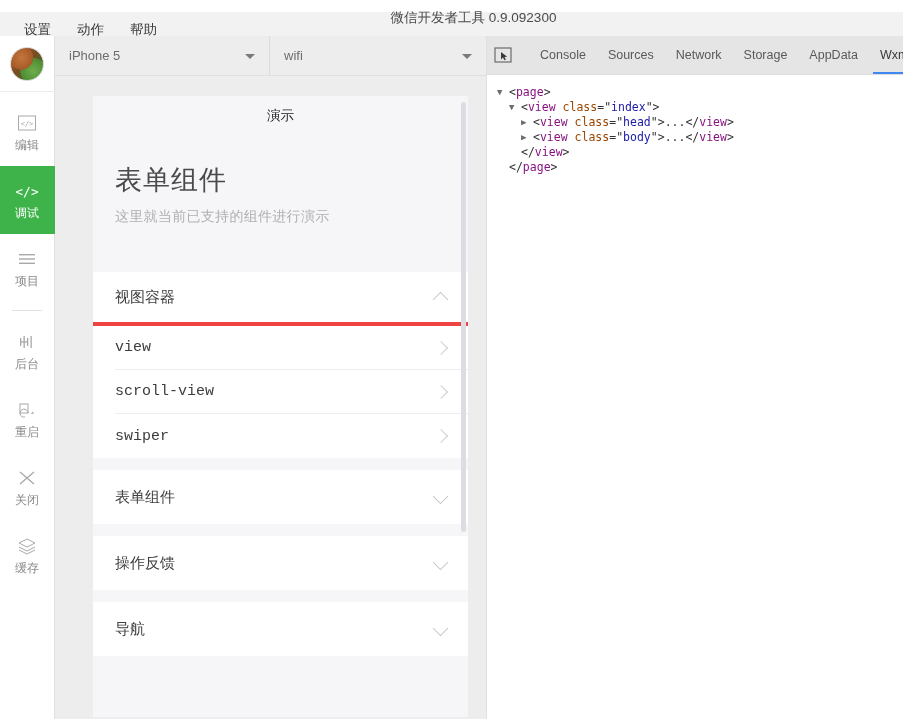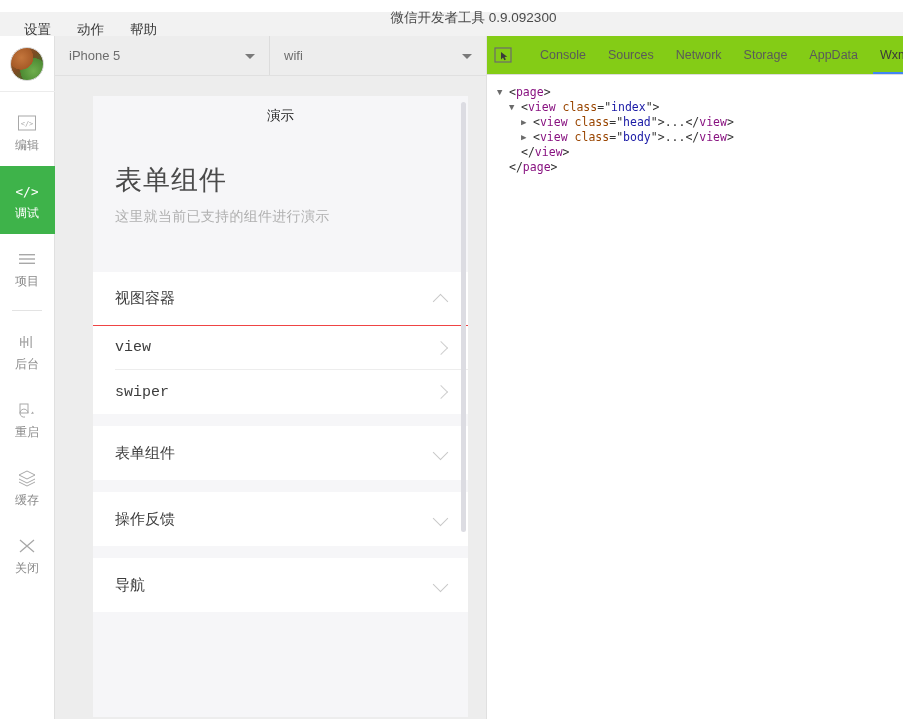--- a/index.html
+++ b/index.html
@@ -118,21 +118,21 @@
   }
 
   .group { margin-top: 12px; background: #ffffff; }
   .group:first-of-type { margin-top: 6px; }
   .group-head {
     position: relative; height: 54px;
     display: flex; align-items: center;
     padding: 0 22px; font-size: 15px; color: #3d3d3d;
     background: #ffffff; cursor: default;
   }
-  .group-head.open { border-bottom: 1px solid #ef4444; }
+  .group-head.open { border-bottom: 4px solid #ef4444; }
   .chev {
     position: absolute; right: 22px; top: 50%;
     width: 11px; height: 11px; margin-top: -6px;
     border-right: 1.5px solid #c8c8c8;
     border-bottom: 1.5px solid #c8c8c8;
     transform: rotate(45deg);
   }
   .chev.up { transform: rotate(-135deg); margin-top: -3px; }
   .chev.right {
     transform: rotate(-45deg);
@@ -160,21 +160,21 @@
   
   .dev-panel {
     position: absolute; left: 486px; top: 36px;
     width: 417px; height: 683px;
     background: #ffffff;
     border-left: 1px solid #e0e0e0;
   }
   .dev-tabs {
     position: relative;
     height: 39px; display: flex; align-items: center;
-    border-bottom: 1px solid #dcdcdc; background: #84cc16;
+    border-bottom: 1px solid #dcdcdc; background: #e5e5e5;
     padding-left: 6px;
   }
   .inspect-btn {
     width: 26px; height: 22px;
     display: flex; align-items: center; justify-content: center;
     margin-right: 6px; cursor: default;
   }
   .tab-div { width: 1px; height: 18px; background: #dcdcdc; margin-right: 10px; }
   .tab {
     position: relative;
@@ -278,35 +278,35 @@
           <path d="M12 13 a4 4 0 1 0 -3 4" fill="none" stroke="#a8a8a8" stroke-width="1"></path>
           <path d="M16.5 11.5 l1.5 2 -3 .4 z" fill="#a8a8a8"></path>
         </svg>
       </span>
       <span class="rail-label">重启</span>
     </div>
 
     <div class="rail-item">
       <span class="rail-icon">
         <svg viewBox="0 0 22 20" width="22" height="20">
+          <path d="M4 4 L18 16 M18 4 L4 16" fill="none" stroke="#a8a8a8" stroke-width="1.3"></path>
+        </svg>
+      </span>
+      <span class="rail-label">关闭</span>
+    </div>
+
+    <div class="rail-item">
+      <span class="rail-icon">
+        <svg viewBox="0 0 22 20" width="22" height="20">
           <path d="M11 3 L19 7 L11 11 L3 7 Z" fill="none" stroke="#a8a8a8" stroke-width="1"></path>
           <path d="M3 11 L11 15 L19 11" fill="none" stroke="#a8a8a8" stroke-width="1"></path>
           <path d="M3 14 L11 18 L19 14" fill="none" stroke="#a8a8a8" stroke-width="1"></path>
         </svg>
       </span>
       <span class="rail-label">缓存</span>
-    </div>
-
-    <div class="rail-item">
-      <span class="rail-icon">
-        <svg viewBox="0 0 22 20" width="22" height="20">
-          <path d="M4 4 L18 16 M18 4 L4 16" fill="none" stroke="#a8a8a8" stroke-width="1.3"></path>
-        </svg>
-      </span>
-      <span class="rail-label">关闭</span>
     </div>
   </div>
 
   <div class="sim-panel">
 
     <div class="sim-toolbar">
       <div class="select dev">
         <span>iPhone 5</span>
         <span class="caret"></span>
       </div>
@@ -330,20 +330,24 @@
           <div class="group-head open">
             <span>视图容器</span>
             <span class="chev up"></span>
           </div>
           <div class="group-items">
             <div class="g-item">
               <span>view</span>
               <span class="chev right"></span>
             </div>
             <div class="g-item">
+              <span>scroll-view</span>
+              <span class="chev right"></span>
+            </div>
+            <div class="g-item">
               <span>swiper</span>
               <span class="chev right"></span>
             </div>
           </div>
         </div>
 
 
         <div class="group">
           <div class="group-head">
             <span>表单组件</span>

